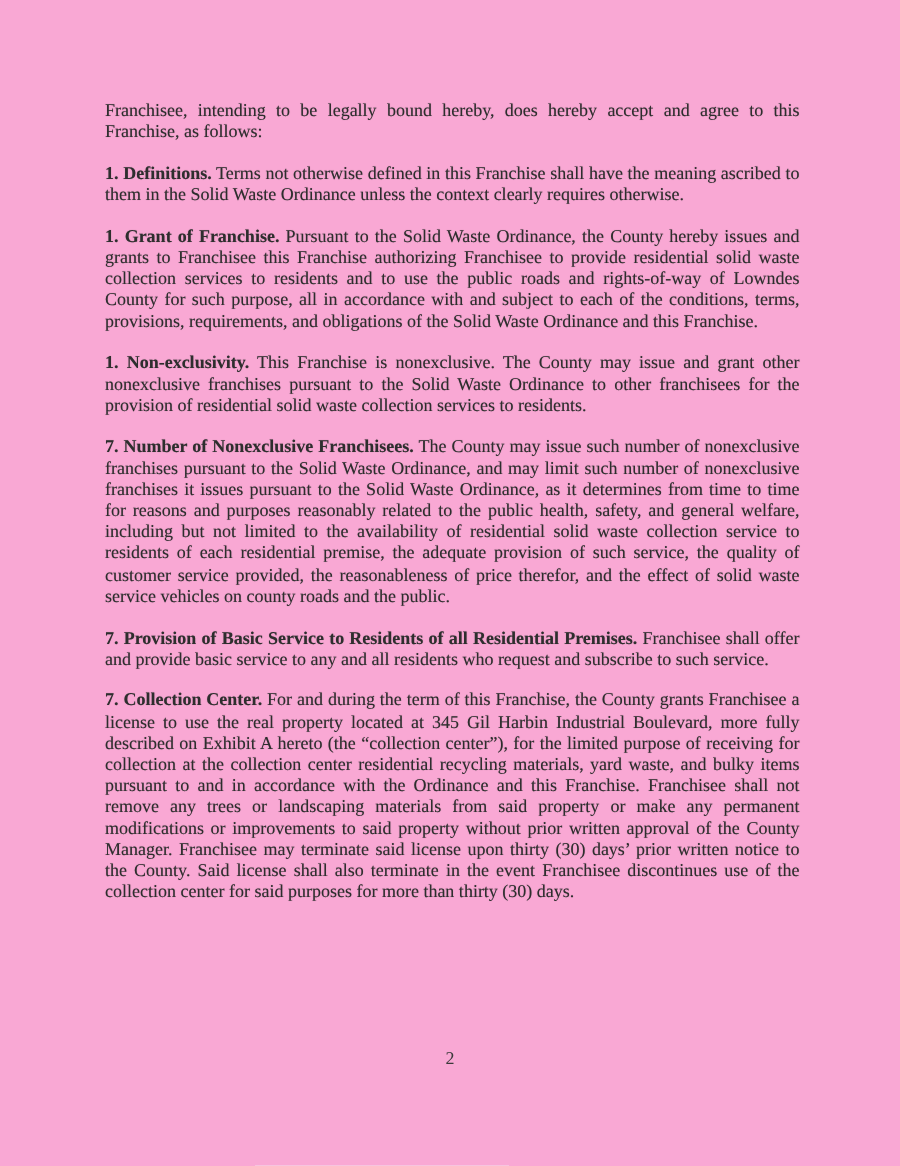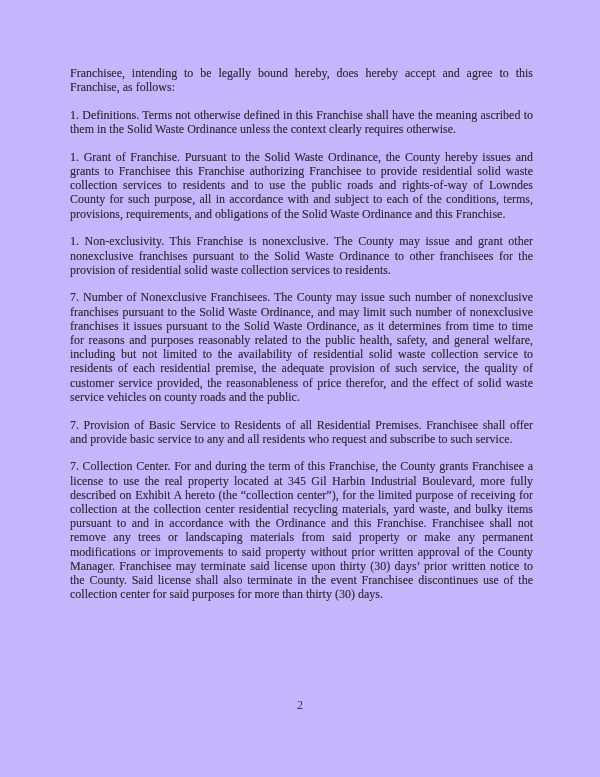--- a/index.html
+++ b/index.html
@@ -7,33 +7,33 @@
     width: 600px;
     height: 777px;
     background: #f4f4f2;
     font-family: "Liberation Serif", serif;
   }
   .page {
     position: relative;
     width: 600px;
     height: 777px;
     box-sizing: border-box;
-    background: #c4b5fd;
+    background: #f9a8d4;
     padding: 66px 67px 0 70px;
     color: #2e2e2e;
     font-size: 12px;
     line-height: 14.2px;
     text-shadow: 0 0 0.6px rgba(46,46,46,0.45);
     overflow: hidden;
   }
   p.para {
     margin: 0 0 13.5px 0;
     text-align: justify;
   }
-  p.para strong { font-weight: normal; }
+  p.para strong { font-weight: bold; }
   .page-number {
     position: absolute;
     left: 0;
     top: 698px;
     width: 100%;
     text-align: center;
     text-shadow: none;
     color: #3a3a3a;
   }
 </style>

